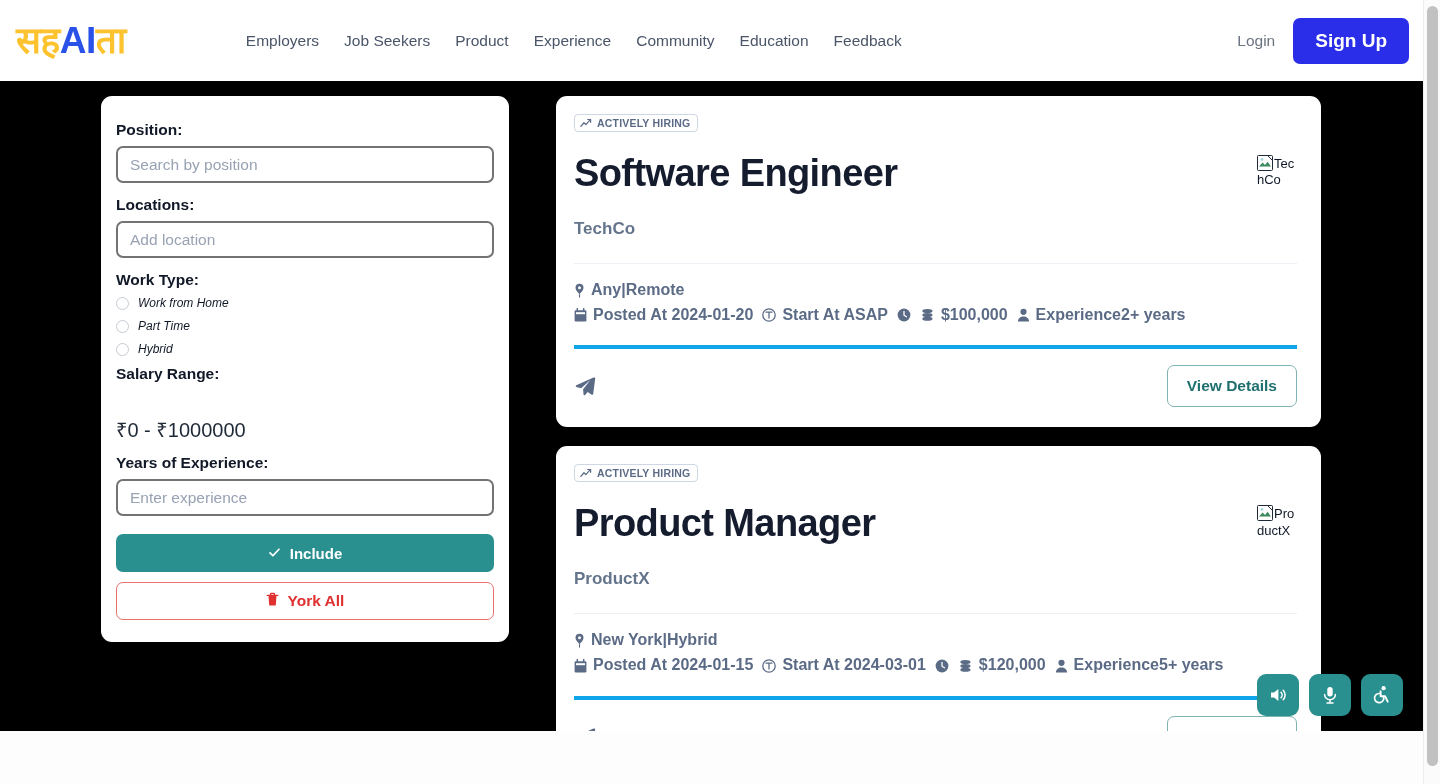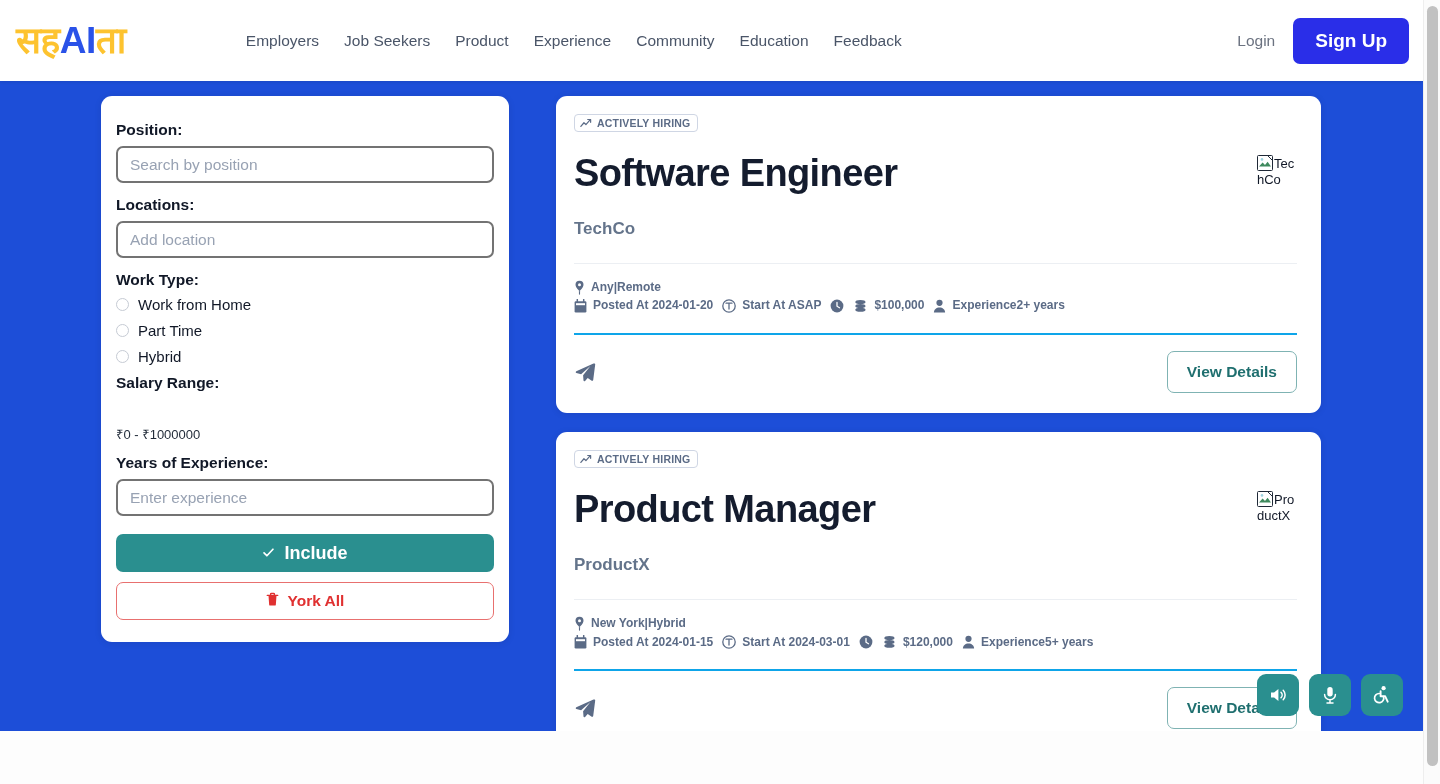--- a/index.html
+++ b/index.html
@@ -12,21 +12,21 @@
   .viewport {
     position: relative;
     width: 1440px; height: 784px;
     background: #fdfdfd;
     overflow: hidden;
   }
   .page {
     position: absolute;
     top: 0; left: 0;
     width: 1423px; height: 731px;
-    background: #1d4ed8;
+    background: #000000;
     overflow: hidden;
   }
 
   
   .header {
     position: relative;
     height: 81px;
     background: #ffffff;
     display: flex;
     align-items: center;
@@ -129,39 +129,40 @@
     cursor: pointer;
   }
   .radio-dot {
     width: 13px; height: 13px;
     border: 1px solid #c6cbd4;
     border-radius: 50%;
     background: #fff;
     flex: none;
   }
   .radio-label {
-    font-size: 15px;
+    font-size: 12px;
     color: #111827;
+    font-style: italic;
   }
 
   .salary-gap { height: 26px; }
   .salary-value {
-    font-size: 13px;
+    font-size: 20px;
     color: #1f2937;
     margin-bottom: 11px;
   }
 
   .btn-include {
     width: 100%;
     height: 38px;
     background: #2a8f8f;
     color: #ffffff;
     border: none;
     border-radius: 7px;
-    font-size: 18px;
+    font-size: 15px;
     font-weight: 700;
     cursor: pointer;
     display: flex;
     align-items: center;
     justify-content: center;
     gap: 9px;
     margin-top: 5px;
     font-family: "Liberation Sans", sans-serif;
   }
   .btn-clear {
@@ -229,38 +230,38 @@
     height: 1px;
     background: #eceff3;
     margin-top: 24px;
   }
   .meta-wrap { margin-top: 14px; }
   .meta-row {
     display: flex;
     align-items: center;
     flex-wrap: wrap;
     gap: 6px 9px;
-    font-size: 12px;
+    font-size: 16px;
     font-weight: 700;
     color: #5b6b86;
     line-height: 1.55;
   }
   .meta-item {
     display: inline-flex;
     align-items: center;
     gap: 6px;
     white-space: nowrap;
   }
   .meta-icon { display: inline-flex; align-items: center; }
   .meta-icon svg { display: block; }
 
   .card-footer {
     margin-top: 18px;
     padding-top: 16px;
-    border-top: 2px solid #0ea5e9;
+    border-top: 4px solid #0ea5e9;
     display: flex;
     align-items: center;
     justify-content: space-between;
   }
   .share-icon { cursor: pointer; display: inline-flex; }
   .btn-details {
     border: 1px solid #7fb3b3;
     color: #1f6f6f;
     background: #ffffff;
     border-radius: 7px;

